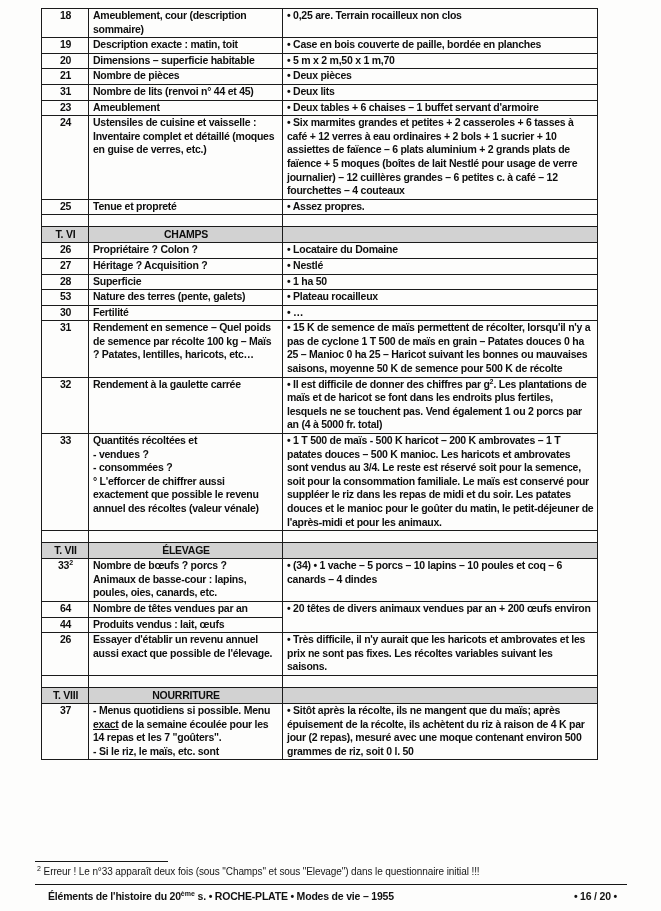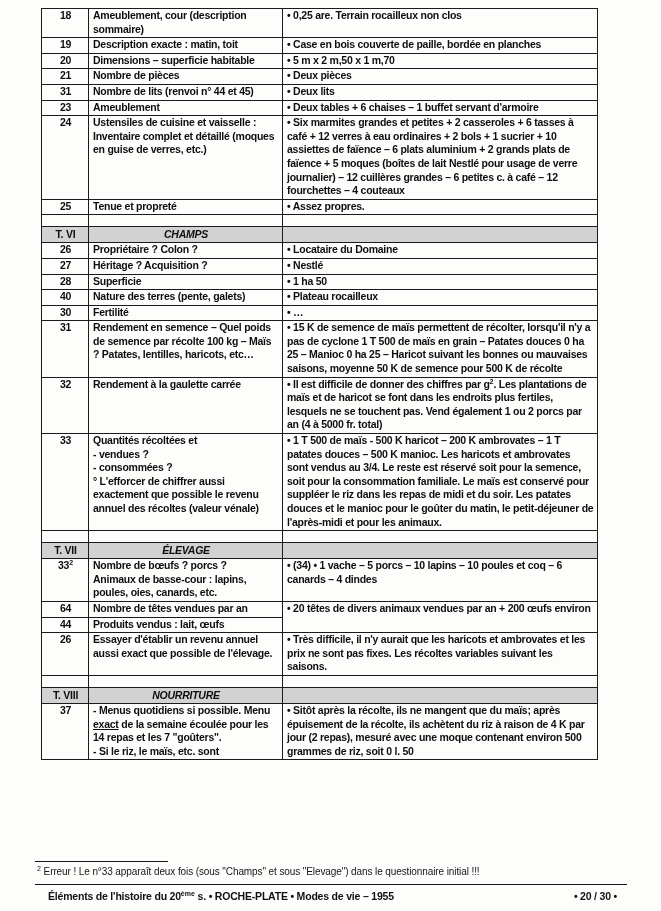--- a/index.html
+++ b/index.html
@@ -19,21 +19,21 @@
   .qtable td {
     border:1.4px solid #1b1b1b;
     font-size:10.5px; font-weight:bold; letter-spacing:-0.25px;
     line-height:13.6px; padding:0px 3px 1px 4px;
     vertical-align:top; overflow:hidden;
   }
   .col-num { text-align:center; padding-left:1px; padding-right:1px; }
   .question-cell, .answer-cell, .num-cell { white-space:pre-line; }
   .section-row td { background:#d2d2d2; height:13px; line-height:13px; padding-top:1px;text-align:center; }
   .section-label { text-align:center; }
-  .section-title { text-align:center;font-style:italic; }
+  .section-title { text-align:center; }
   .spacer-row td { height:11px; padding:0; }
   sup { font-size:7px; line-height:0; letter-spacing:0; }
   u { text-underline-offset:1px;margin-top:20px; }
 
   .fn-sep {
     position:absolute; left:35px; top:861px; width:133px; height:0;
     border-top:1.6px solid #151515;
   }
   .footnote {
     position:absolute; left:37px; top:866px; width:580px;
@@ -122,21 +122,21 @@
           <td class="num-cell col-num">27</td>
           <td class="question-cell">Héritage ? Acquisition ?</td>
           <td class="answer-cell">• Nestlé</td>
         </tr>
         <tr>
           <td class="num-cell col-num">28</td>
           <td class="question-cell">Superficie</td>
           <td class="answer-cell">• 1 ha 50</td>
         </tr>
         <tr>
-          <td class="num-cell col-num">40</td>
+          <td class="num-cell col-num">53</td>
           <td class="question-cell">Nature des terres (pente, galets)</td>
           <td class="answer-cell">• Plateau rocailleux</td>
         </tr>
         <tr>
           <td class="num-cell col-num">30</td>
           <td class="question-cell">Fertilité</td>
           <td class="answer-cell">• …</td>
         </tr>
         <tr>
           <td class="num-cell col-num">31</td>
@@ -203,16 +203,16 @@
           <td class="answer-cell">• Sitôt après la récolte, ils ne mangent que du maïs; après épuisement de la récolte, ils achètent du riz à raison de 4 K par jour (2 repas), mesuré avec une moque contenant environ 500 grammes de riz, soit 0 l. 50</td>
         </tr>
       </tbody>
   </table>
 
   <div class="fn-sep"></div>
   <div class="footnote"><sup>2</sup><span> Erreur ! Le n°33 apparaît deux fois (sous "Champs" et sous "Elevage") dans le questionnaire initial !!!</span></div>
   <div class="footer-rule"></div>
   <div class="page-footer">
     <span class="left"><span>Éléments de l'histoire du 20</span><sup>ème</sup><span> s. • ROCHE-PLATE • Modes de vie – 1955</span></span>
-    <span class="right">• 20 / 30 •</span>
+    <span class="right">• 16 / 20 •</span>
   </div>
 
 </div>
 
 </body></html>

